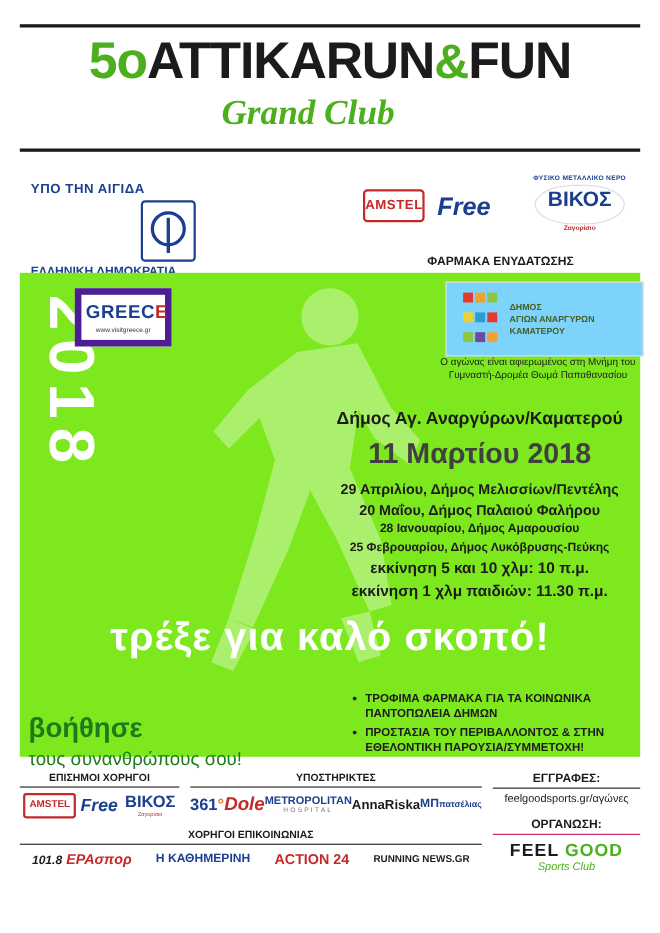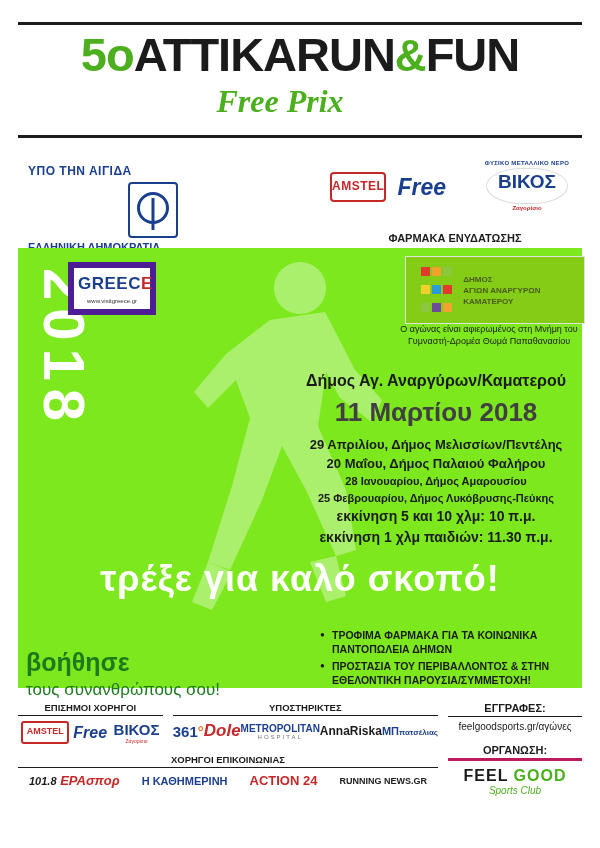--- a/index.html
+++ b/index.html
@@ -88,21 +88,21 @@
   .greece-logo .word .e2{color:#c62828;}
   .greece-logo .url{font-size:6px;color:#333;margin-top:4px;}
 
   .year{
     position:absolute;left:36px;top:268px;width:60px;
     font-size:58px;font-weight:bold;color:#ffffff;line-height:64px;
     text-align:center;
   }
 
   .muni-box{
-    position:absolute;left:405px;top:256px;width:170px;background:#84cc16;
+    position:absolute;left:405px;top:256px;width:170px;background:#7dd3fc;
     border:1px solid #e0e0e0;padding:6px 4px;text-align:center;
   }
   .muni-box .grid{
     display:inline-block;vertical-align:middle;width:44px;
   }
   .muni-box .grid i{display:inline-block;width:9px;height:9px;margin:1px;}
   .muni-box .txt{display:inline-block;vertical-align:middle;width:112px;
     font-size:8px;font-weight:bold;color:#4a5c1c;line-height:11px;text-align:left;}
   .dedication{
     position:absolute;left:398px;top:323px;width:182px;text-align:center;
@@ -158,38 +158,38 @@
   .f-era{font-size:13px;font-weight:bold;color:#c62828;font-style:italic;}
   .f-era .n{color:#1b1b1b;font-size:11px;}
   .f-kath{font-size:11px;font-weight:bold;color:#1b3f8f;}
   .f-act{font-size:13px;font-weight:bold;color:#c62828;}
   .f-run{font-size:9px;font-weight:bold;color:#1b1b1b;line-height:10px;text-align:left;}
 
   .reg-ttl{font-size:11px;font-weight:bold;color:#1b1b1b;
     border-bottom:1px solid #1b1b1b;padding-bottom:2px;}
   .reg-url{font-size:10px;color:#1b1b1b;margin-top:4px;}
   .org-ttl{font-size:11px;font-weight:bold;color:#1b1b1b;margin-top:12px;
-    border-bottom:3px solid #be185d;padding-bottom:2px;}
+    border-bottom:1px solid #be185d;padding-bottom:2px;}
   .fg{margin-top:6px;}
   .fg .a{font-size:16px;font-weight:bold;color:#1b1b1b;letter-spacing:1px;}
   .fg .a em{color:#4caf1d;font-style:normal;}
   .fg .b{font-size:10px;color:#4caf1d;font-style:italic;}
 </style>
 </head>
 <body>
 
 <div class="poster">
 
   <div class="rule top"></div>
 
   <div class="title-block">
     <div class="title-line1">
       <span class="t-5o">5o</span><span class="t-attika">ΑΤΤΙΚΑ</span><span class="t-run">RUN</span><span class="t-amp">&amp;</span><span class="t-fun">FUN</span>
     </div>
-    <div class="title-line2">Free Prix</div>
+    <div class="title-line2">Grand Club</div>
   </div>
 
   <div class="rule bot"></div>
 
   <div class="aegis">
     <div class="ttl">ΥΠΟ ΤΗΝ ΑΙΓΙΔΑ</div>
     <div class="emblem"></div>
     <div class="l1">ΕΛΛΗΝΙΚΗ ΔΗΜΟΚΡΑΤΙΑ</div>
     <div class="l2">ΥΠΟΥΡΓΕΙΟ ΤΟΥΡΙΣΜΟΥ</div>
   </div>

